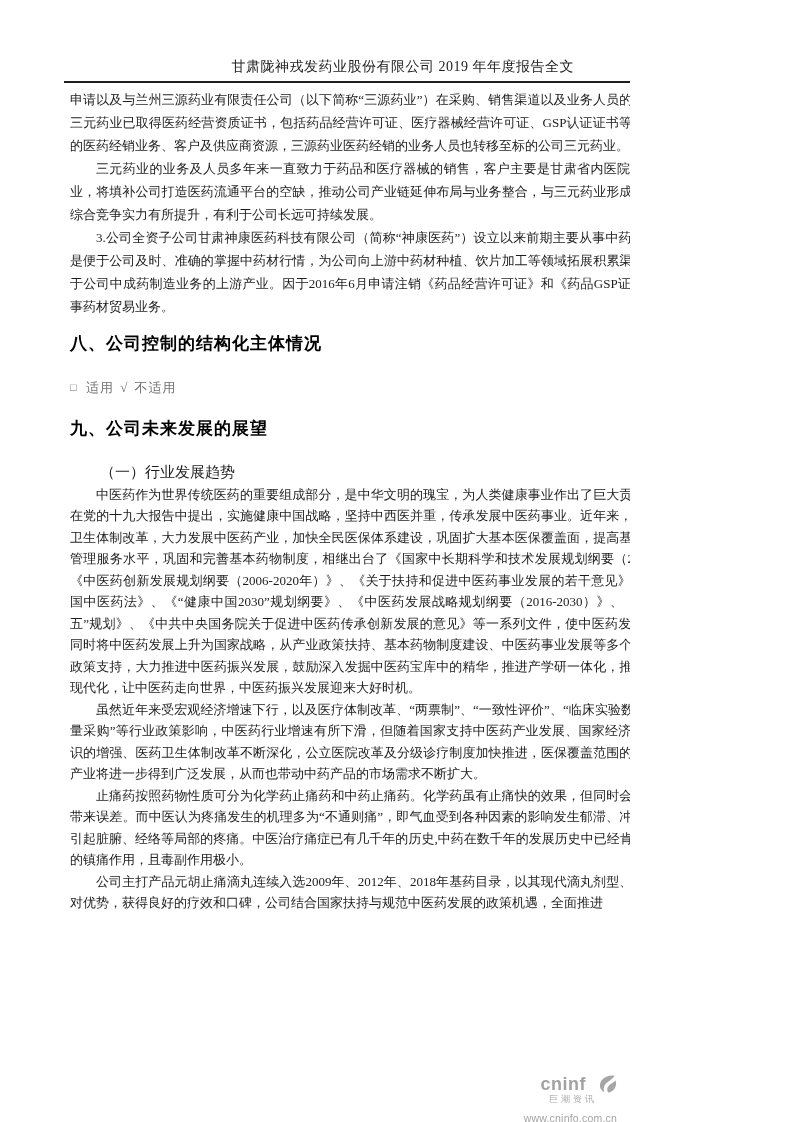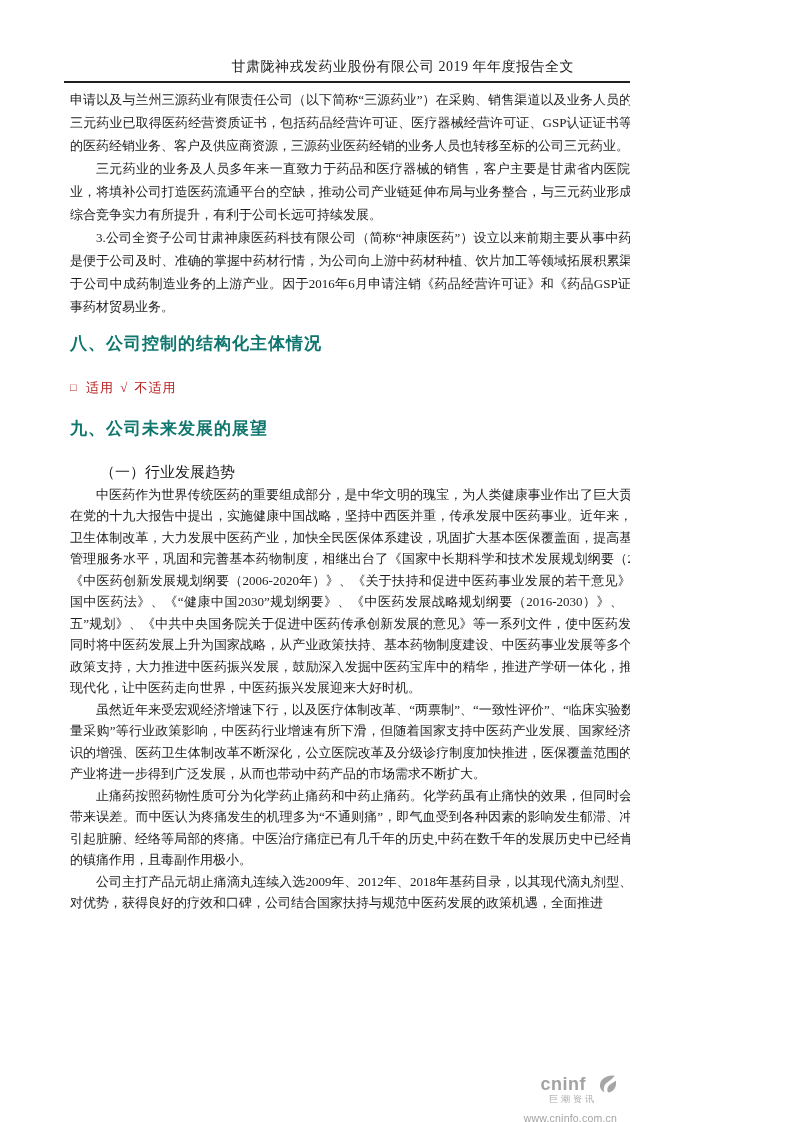--- a/index.html
+++ b/index.html
@@ -36,28 +36,28 @@
     text-justify:inter-ideograph;
   }
   .sect2 .para { line-height:21.5px; }
   .indent { text-indent:2em; }
   .h2 {
     margin:0;
     font-family:"Liberation Sans","DejaVu Sans",sans-serif;
     font-weight:bold;
     font-size:17px;
     letter-spacing:1px;
-    color:#0f766e;
+    color:#000000;
   }
   .h2-eight { margin-top:14px; }
   .h2-nine  { margin-top:20px; }
   .applicability {
     margin-top:24px;
     font-size:13px;
-    color:#b91c1c;
+    color:#737373;
     letter-spacing:1px;
   }
   .applicability .box { font-size:11px; position:relative; top:-1px; margin-right:4px; }
   .applicability .tick { margin:0 2px; }
   .subhead {
     margin:0; margin-top:22px;
     font-size:15px;
     line-height:21.5px;
     text-indent:2em;
   }

